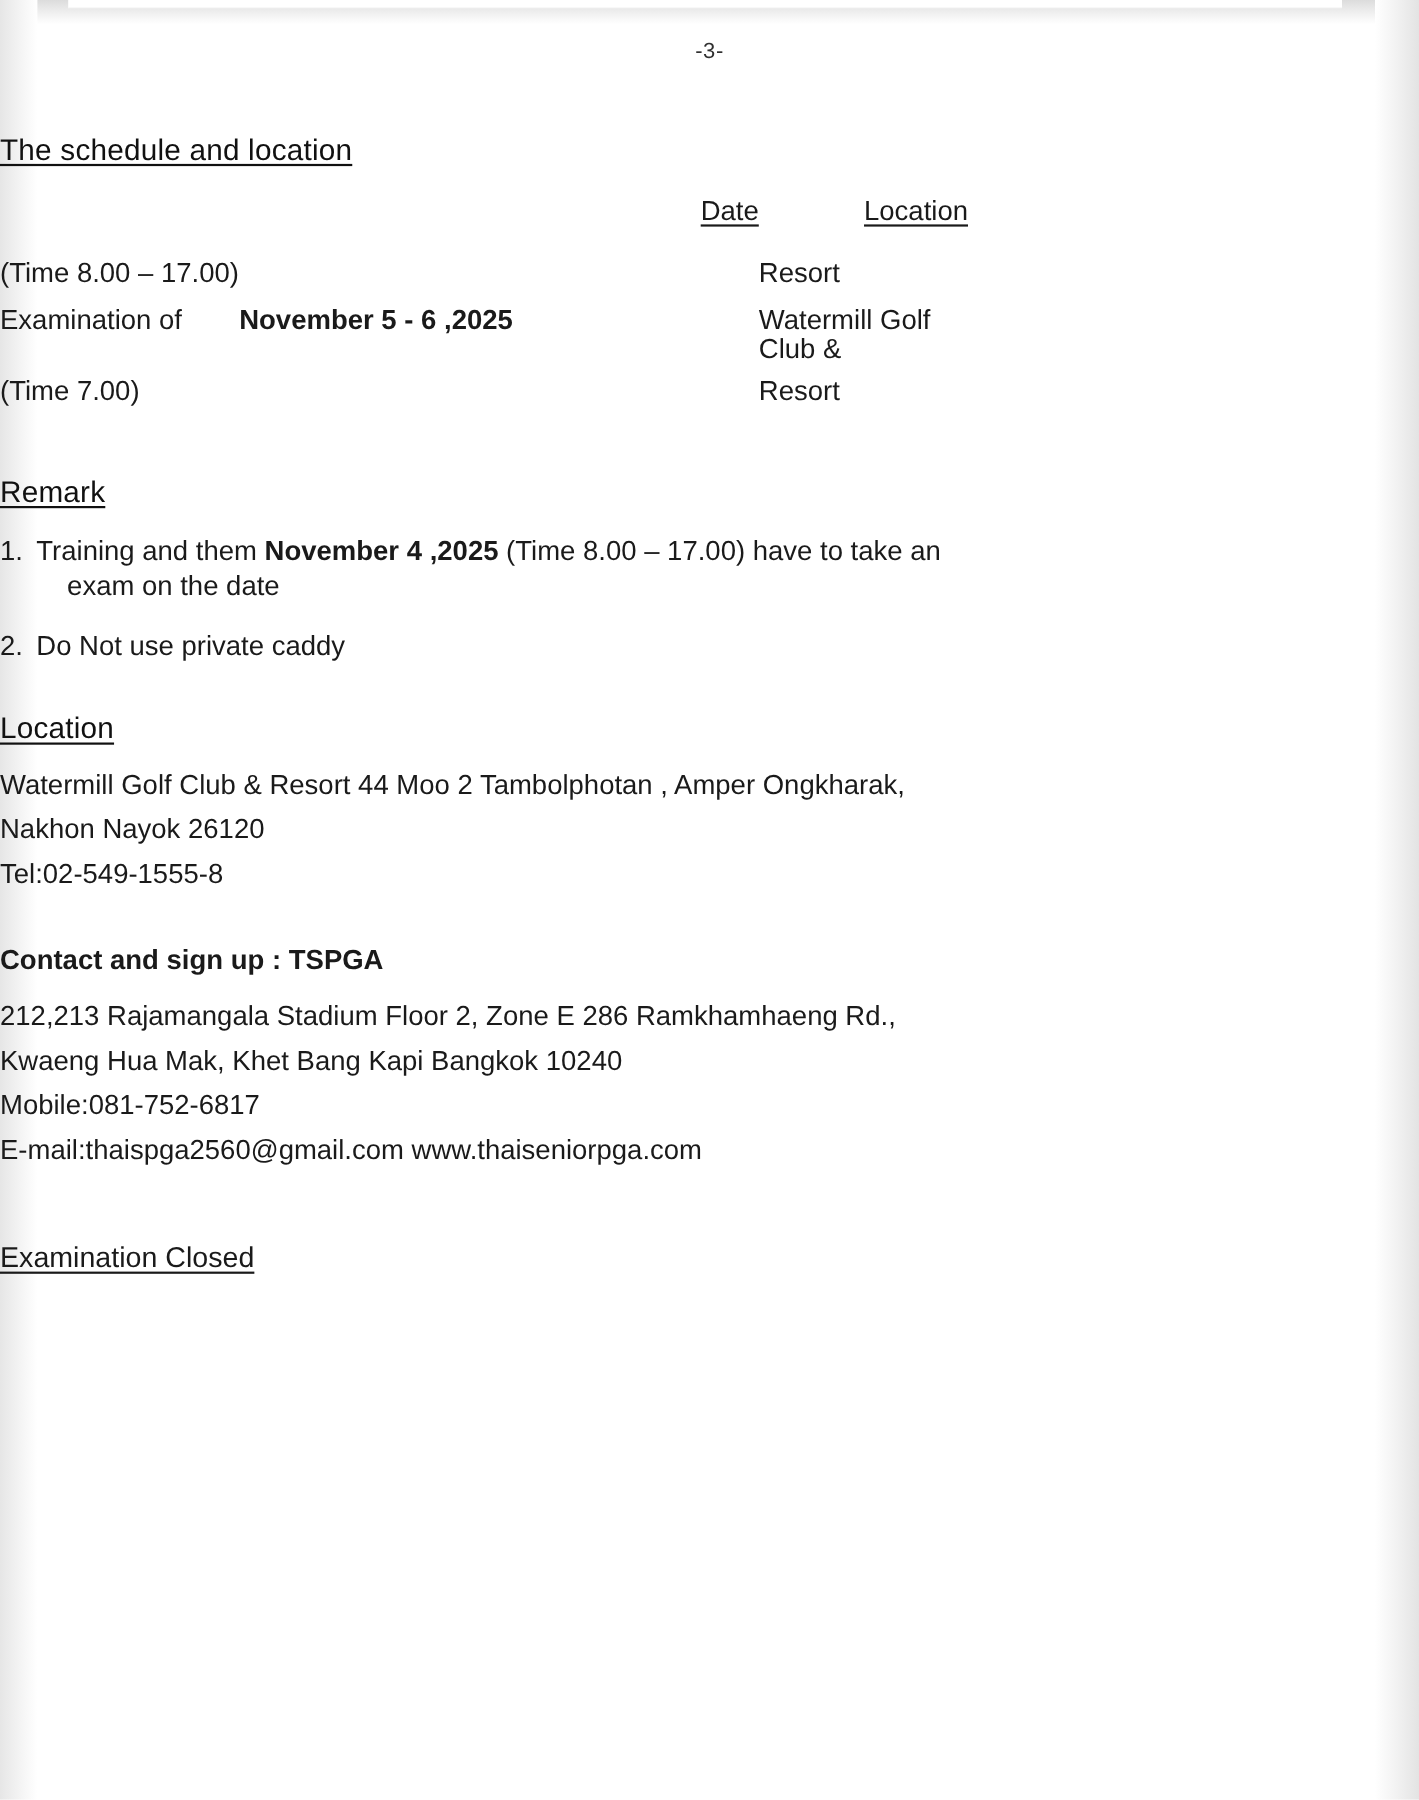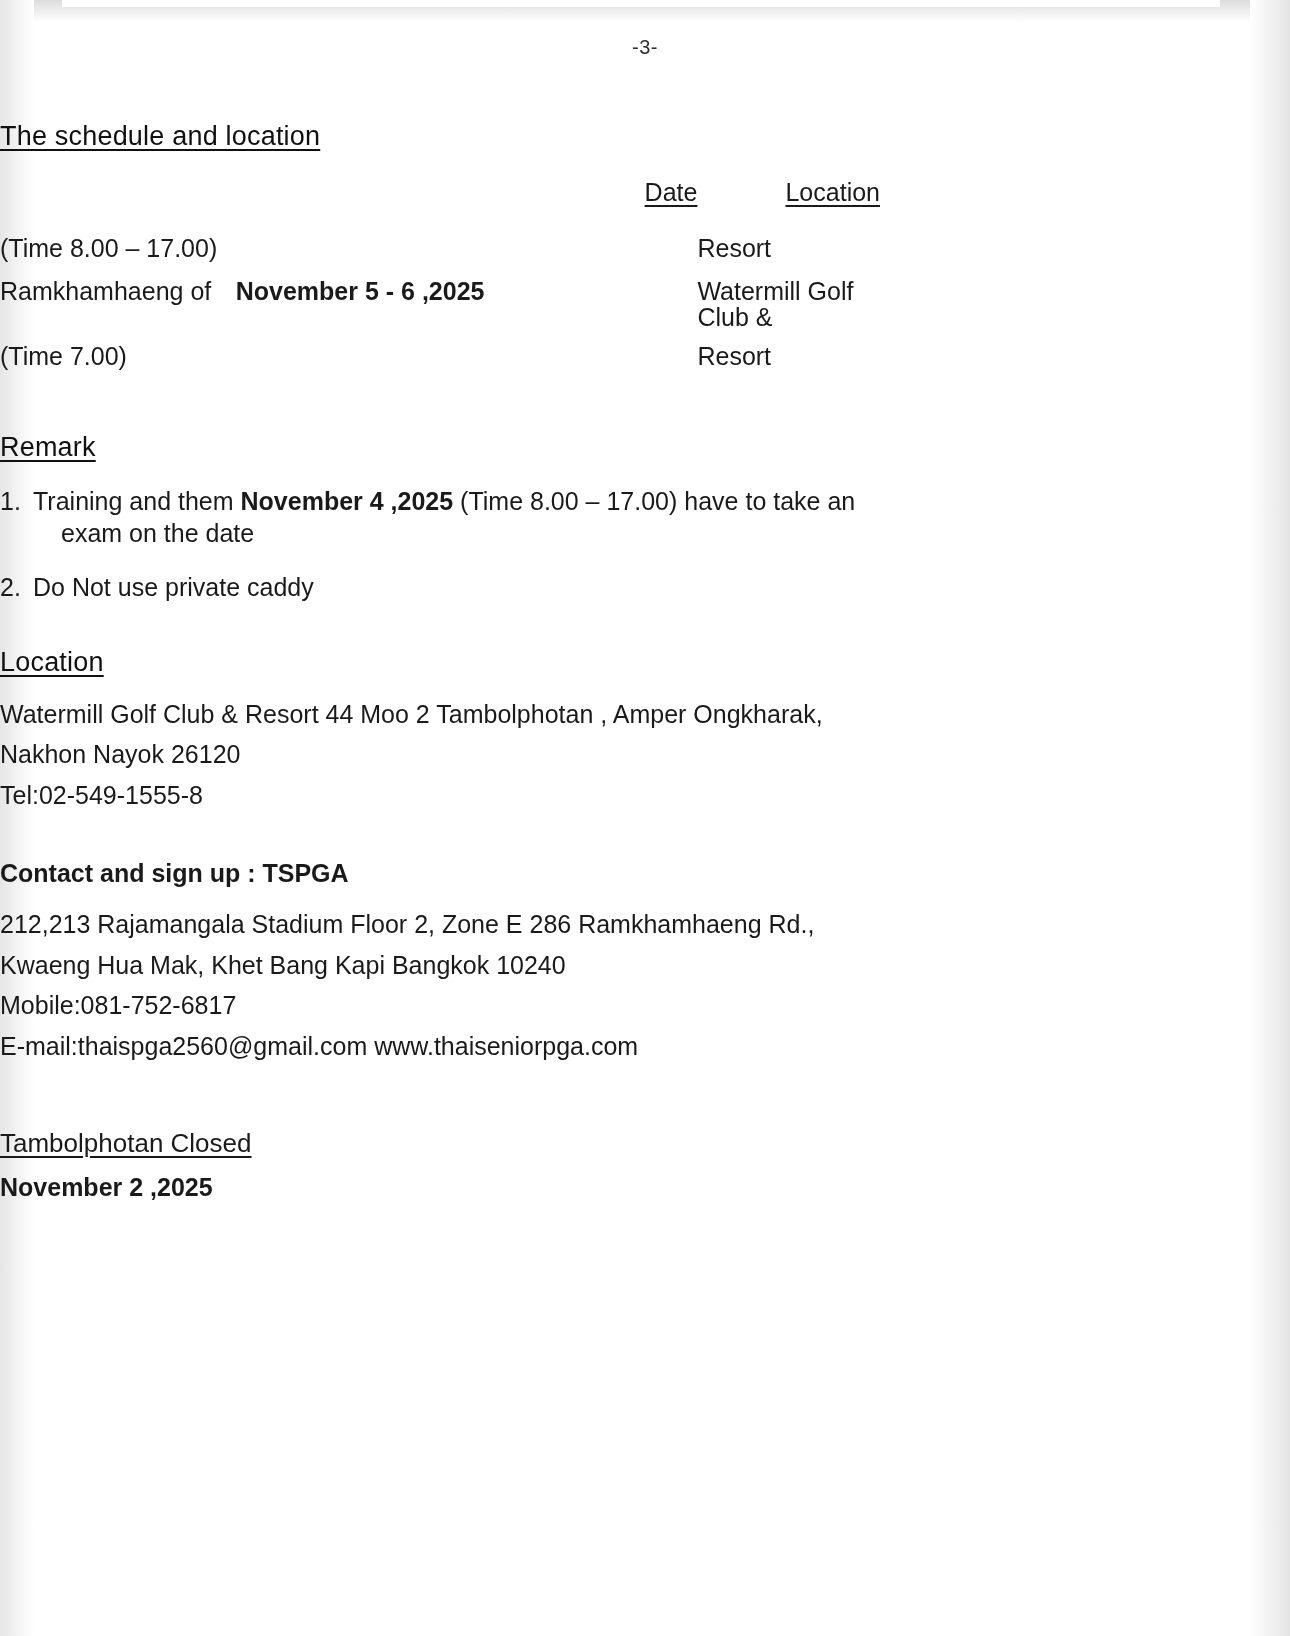--- a/index.html
+++ b/index.html
@@ -180,21 +180,21 @@
           <th class="hdr col-c loc">Location</th>
         </tr>
 
         <tr class="row-line2">
           <td class="col-a">(Time  8.00 – 17.00)</td>
           <td class="col-b"></td>
           <td class="col-c">Resort</td>
         </tr>
 
         <tr class="row-line1">
-          <td class="col-a">Ramkhamhaeng of</td>
+          <td class="col-a">Examination of</td>
           <td class="col-b date-cell">November 5 - 6 ,2025</td>
           <td class="col-c">Watermill Golf Club &amp;</td>
         </tr>
         <tr class="row-line2">
           <td class="col-a">(Time  7.00)</td>
           <td class="col-b"></td>
           <td class="col-c">Resort</td>
         </tr>
       </tbody>
         </table>
@@ -231,19 +231,18 @@
         <div class="contact-head">Contact  and sign up : TSPGA</div>
         <div class="para">
           <span class="ln">212,213  Rajamangala Stadium  Floor  2, Zone E  286  Ramkhamhaeng Rd.,</span>
           <span class="ln">Kwaeng Hua Mak, Khet Bang Kapi Bangkok 10240</span>
           <span class="ln">Mobile:081-752-6817</span>
           <span class="ln">E-mail:thaispga2560@gmail.com  www.thaiseniorpga.com</span>
         </div>
       </div>
 
       <div class="closed">
-        <div class="h">Tambolphotan  Closed</div>
-        <div class="d">November 2 ,2025</div>
+        <div class="h">Examination  Closed</div>
       </div>
 
     </div>
   </div>
 </div>
 
 </body></html>

